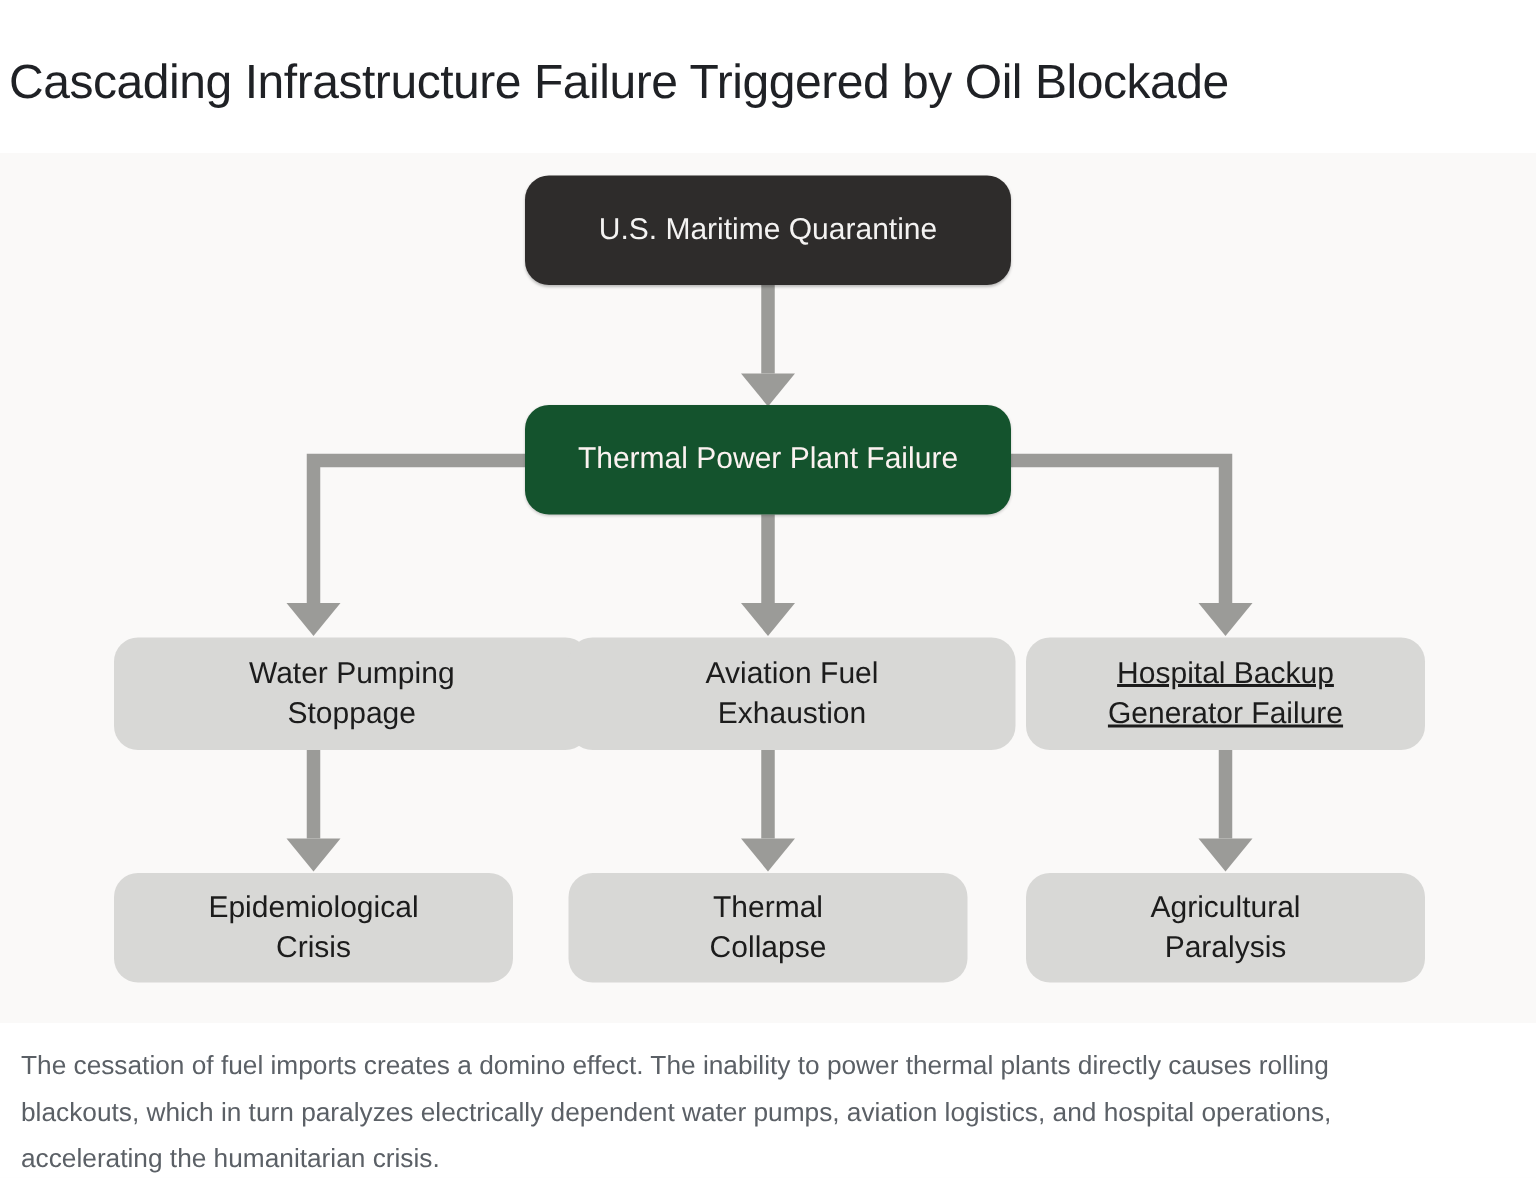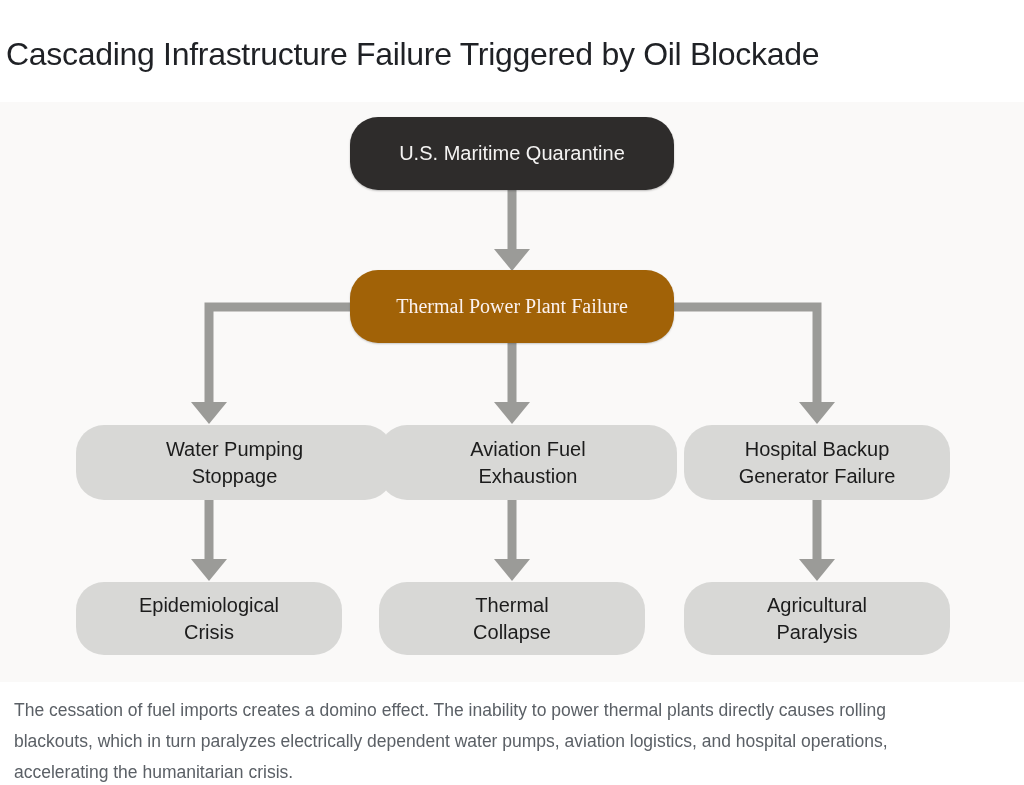--- a/index.html
+++ b/index.html
@@ -39,45 +39,44 @@
   .edge-head {
     fill: var(--arrow-color, #9b9b98);
     stroke: none;
   }
   .node {
     position: absolute;
     display: flex;
     align-items: center;
     justify-content: center;
     text-align: center;
-    border-radius: 28px;
+    border-radius: 16px;
     font-size: 20px;
     line-height: 1.35;
   }
   .node-label { white-space: pre-line; }
   .node-dark {
     background: #2e2c2b;
     color: #f4f3f2;
     box-shadow: 0 1px 2px rgba(0,0,0,0.25);
   }
   .node-red {
-    background: #a16207;
+    background: #14532d;
     color: #fbf2f0;
     box-shadow: 0 1px 2px rgba(0,0,0,0.2);
-    font-family: Liberation Serif, serif;
   }
   .node-gray {
     background: #d8d8d6;
     color: #1c1c1c;
   }
   #node-us-maritime-quarantine            { left: 350px; top: 15px;  width: 324px; height: 73px; }
   #node-thermal-power-plant-failure       { left: 350px; top: 168px; width: 324px; height: 73px; }
   #node-water-pumping-stoppage            { left: 76px;  top: 323px; width: 317px; height: 75px; }
   #node-aviation-fuel-exhaustion          { left: 379px; top: 323px; width: 298px; height: 75px; }
-  #node-hospital-backup-generator-failure { left: 684px; top: 323px; width: 266px; height: 75px; }
+  #node-hospital-backup-generator-failure { left: 684px; top: 323px; width: 266px; height: 75px; text-decoration: underline; }
   #node-epidemiological-crisis            { left: 76px;  top: 480px; width: 266px; height: 73px; }
   #node-tourism-collapse                  { left: 379px; top: 480px; width: 266px; height: 73px; }
   #node-agricultural-paralysis            { left: 684px; top: 480px; width: 266px; height: 73px; }
   .caption-text {
     margin: 13px 20px 0 14px;
     width: 950px;
     font-size: 17.5px;
     line-height: 1.78;
     color: #5b6066;
   }

